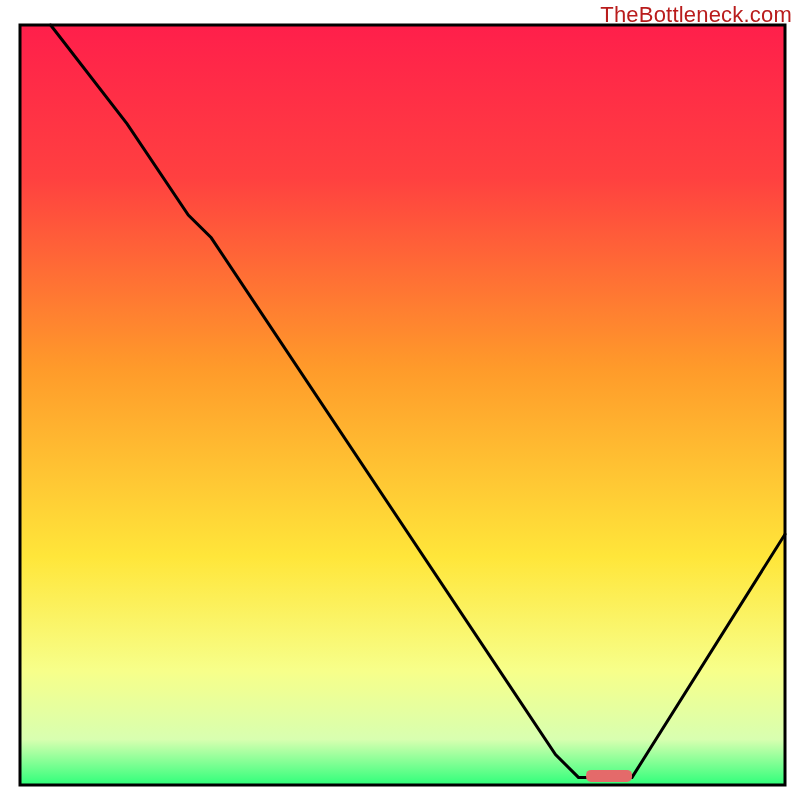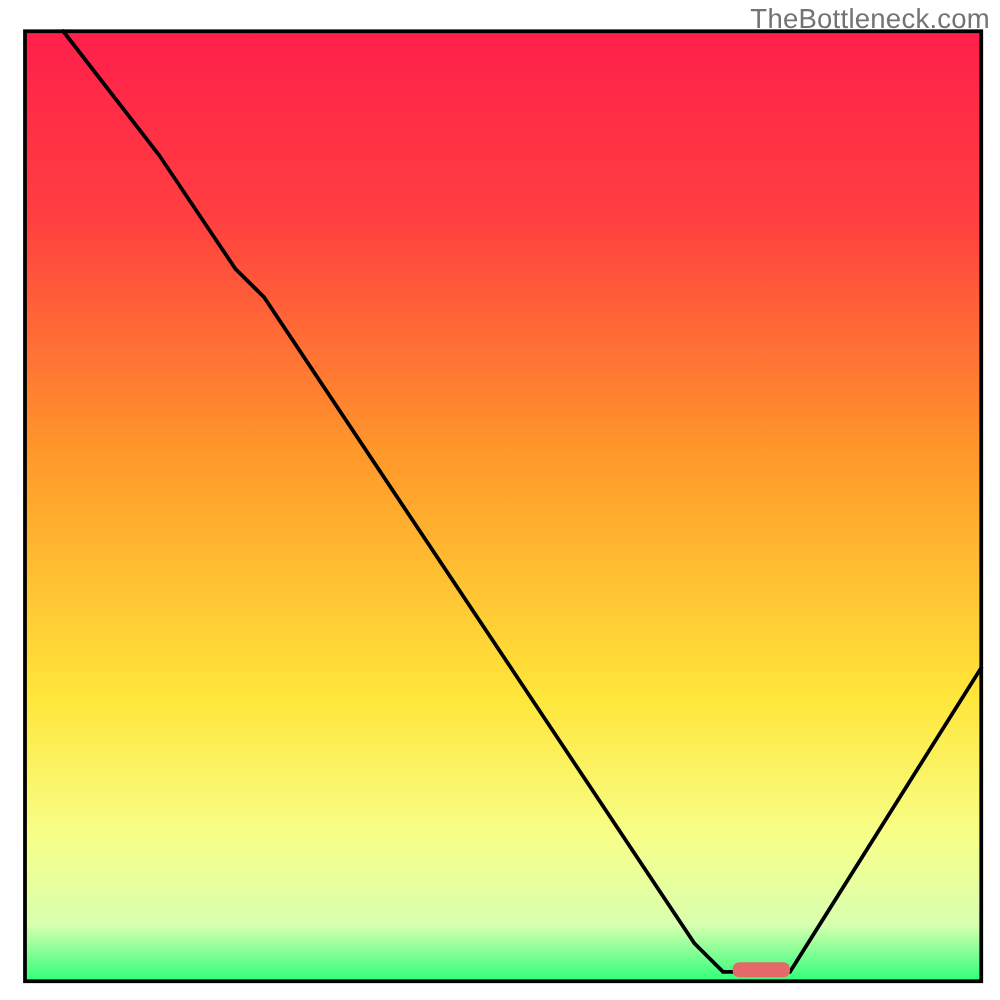--- a/index.html
+++ b/index.html
@@ -15,21 +15,21 @@
     position: relative;
     width: 800px;
     height: 800px;
   }
   .watermark {
     position: absolute;
     top: 2px;
     right: 8px;
     font-size: 22px;
     font-weight: 400;
-    color: #737373;
+    color: #b91c1c;
     letter-spacing: 0.2px;
     z-index: 10;
   }
   svg {
     display: block;
   }
 </style>
 </head>
 <body>
 

